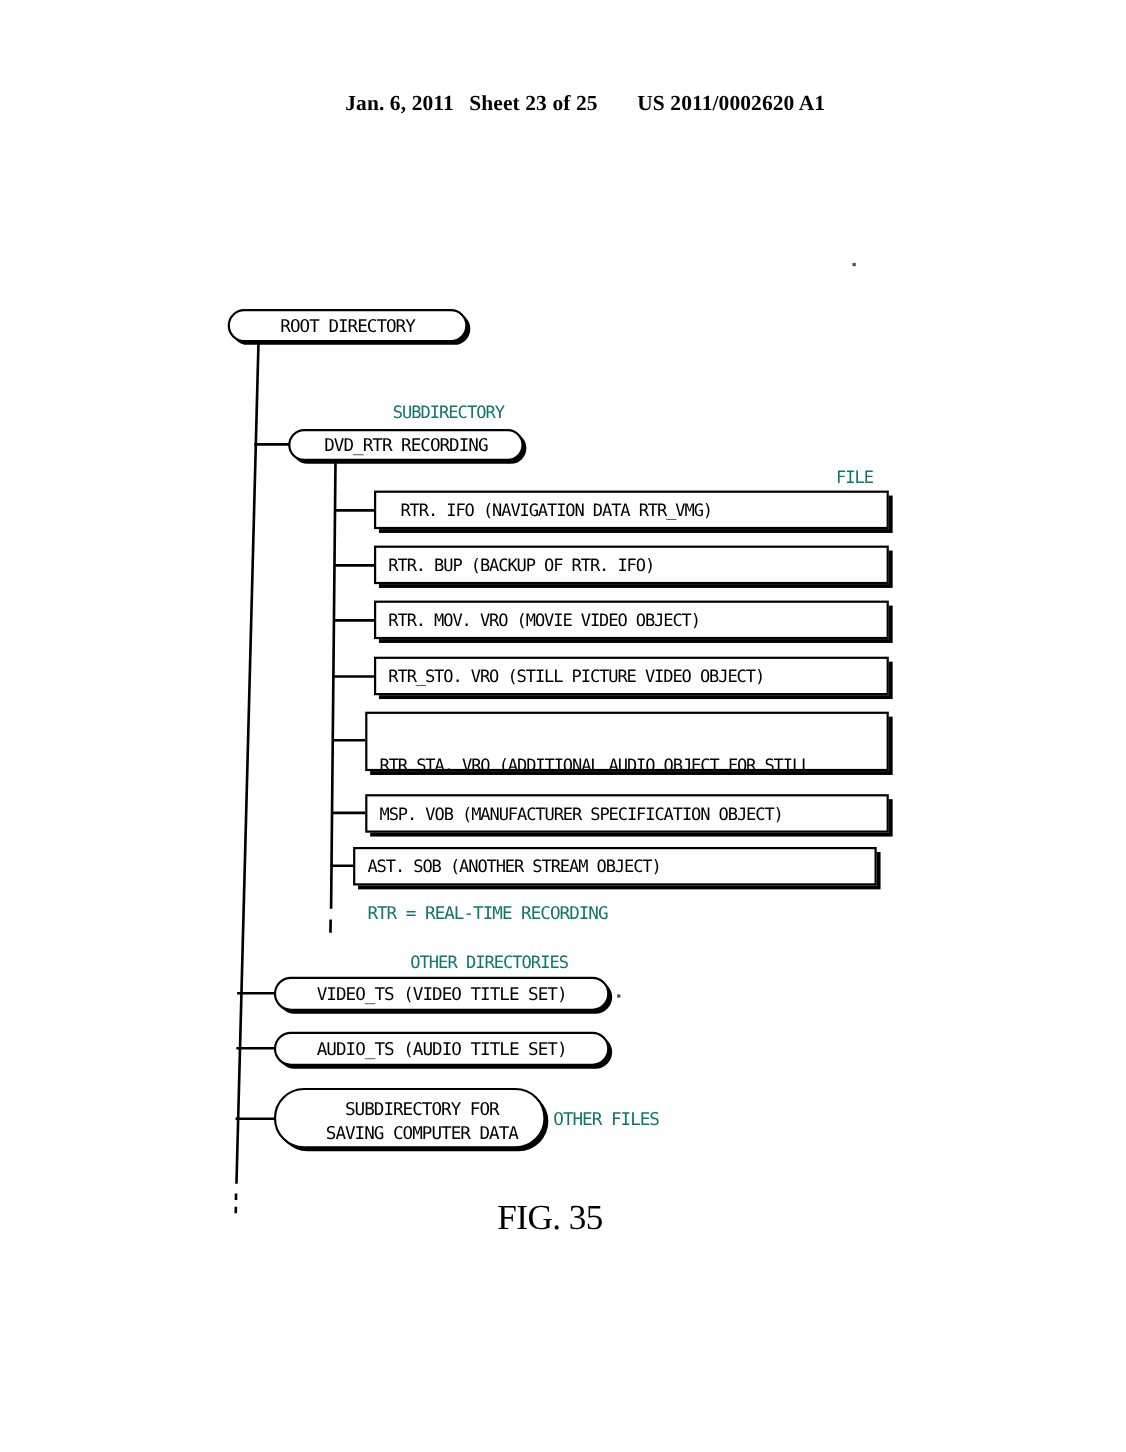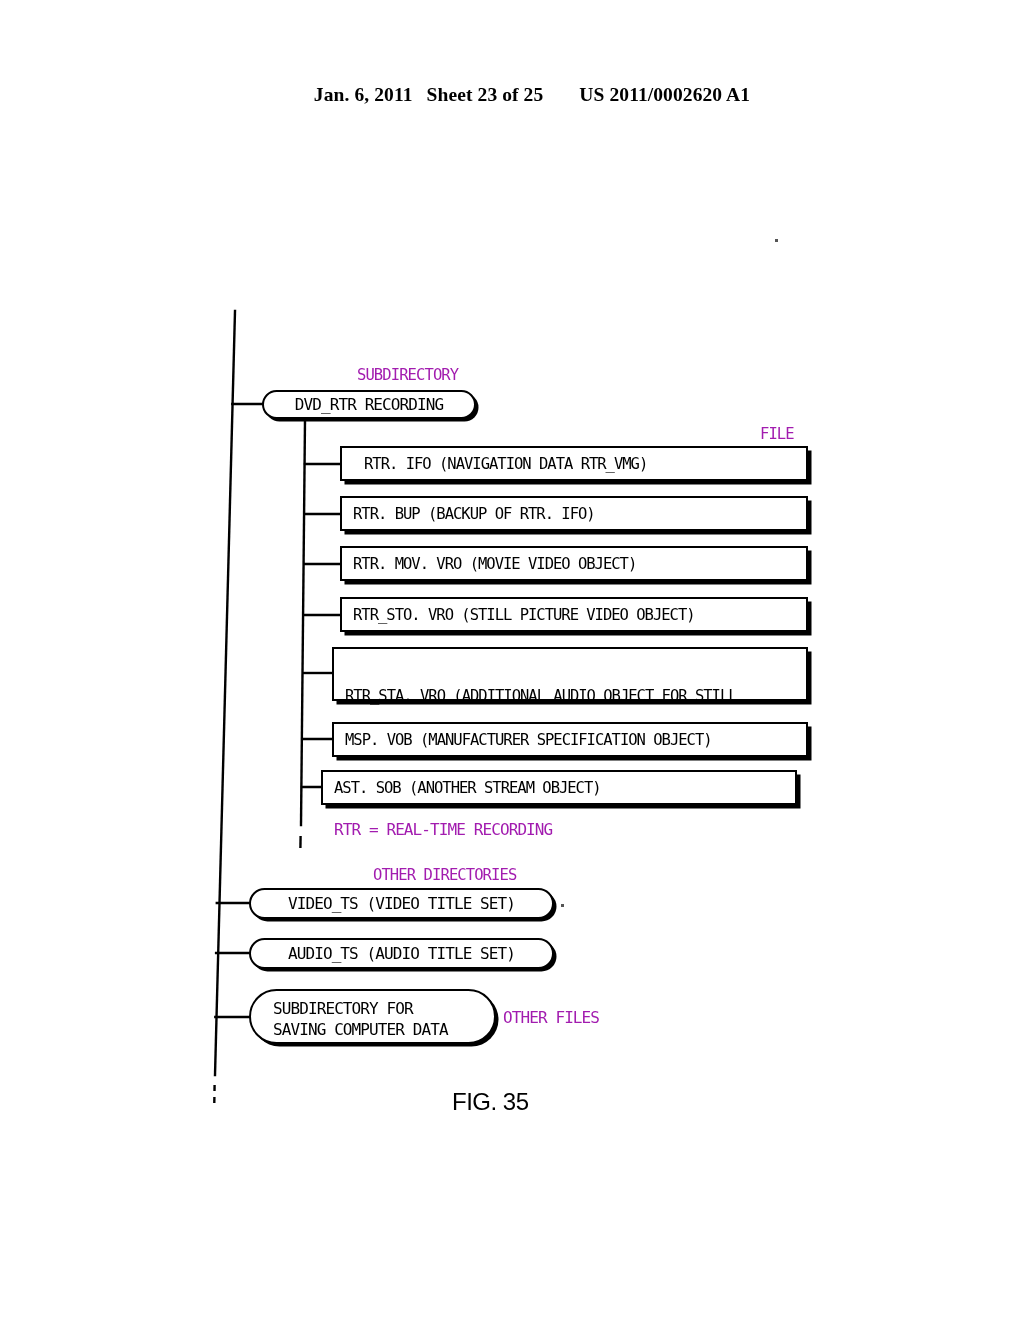--- a/index.html
+++ b/index.html
@@ -21,21 +21,21 @@
   #fig{position:absolute;left:0;top:0;width:1024px;height:1320px;}
   #fig svg{position:absolute;left:0;top:0;}
 
   
   .tlabel{
     position:absolute;
     font-family:"DejaVu Sans Mono", monospace;
     font-size:15.5px;
     letter-spacing:-0.9px;
     white-space:nowrap;
-    color:#a21caf;
+    color:#0f766e;
     line-height:1.0;
   }
 
   
   .rnode{
     position:absolute;box-sizing:border-box;
     border:2.3px solid #000;border-radius:999px;background:#fff;
     box-shadow:3px 3px 0 -0.5px #000;
     display:flex;align-items:center;justify-content:center;
     font-family:"DejaVu Sans Mono", monospace;
@@ -53,22 +53,22 @@
     padding-left:11px;
     font-family:"DejaVu Sans Mono", monospace;
     font-size:15.5px;letter-spacing:-1.0px;white-space:nowrap;
   }
   .fnode.two{display:block;padding:8px 0 0 11px;white-space:normal;}
   .fnode.two span{display:block;line-height:1.42;margin-top:28px;}
 
   
   .caption{
     position:absolute;
-    font-family:Liberation Sans, sans-serif;
-    font-size:24px;letter-spacing:-0.5px;white-space:nowrap;
+    font-family:Liberation Serif, serif;
+    font-size:32px;letter-spacing:-0.5px;white-space:nowrap;
   }
   .speck{position:absolute;background:#555;}
 </style>
 </head>
 <body>
 
 <div class="pat-header">
   <span class="gap-a"></span>
   <span class="seg">Jan. 6, 2011</span>
   <span class="gap-b"></span>
@@ -100,20 +100,23 @@
       <path d="M301.9,787 L332,787"></path>
     </g>
 
     <g stroke="#000" stroke-width="2.4" fill="none" stroke-linecap="butt">
       <path d="M300.6,836 L300.4,848"></path>
       <path d="M214.6,1085 L214.5,1091"></path>
       <path d="M214.4,1097 L214.3,1103"></path>
     </g>
   </svg>
 
+  <div class="rnode" style="left:207px;top:281px;width:218px;height:30px;">
+    <span>ROOT DIRECTORY</span>
+  </div>
 
   <div class="tlabel" style="left:357px;top:368px;">SUBDIRECTORY</div>
 
   <div class="rnode" style="left:262px;top:390px;width:214px;height:29px;">
     <span>DVD_RTR RECORDING</span>
   </div>
 
   <div class="tlabel" style="left:760px;top:427px;">FILE</div>
 
   <div class="fnode" style="left:340px;top:446px;width:468px;height:35px;padding-left:22px;">
@@ -151,21 +154,21 @@
 
   <div class="rnode" style="left:249px;top:888px;width:305px;height:31px;">
     <span>VIDEO_TS (VIDEO TITLE SET)</span>
   </div>
   <div class="speck" style="left:561px;top:904px;width:3px;height:3px;"></div>
 
   <div class="rnode" style="left:249px;top:938px;width:305px;height:31px;">
     <span>AUDIO_TS (AUDIO TITLE SET)</span>
   </div>
 
-  <div class="rnode two" style="left:249px;top:989px;width:247px;height:55px;">
+  <div class="rnode two" style="left:249px;top:989px;width:247px;height:55px;text-align:center;">
     <span>SUBDIRECTORY FOR</span>
     <span>SAVING COMPUTER DATA</span>
   </div>
 
   <div class="tlabel" style="left:503px;top:1010px;font-size:16px;">OTHER FILES</div>
 
   <div class="speck" style="left:775px;top:239px;width:3px;height:3px;"></div>
 
   <div class="caption" style="left:452px;top:1088px;">FIG. 35</div>
 

